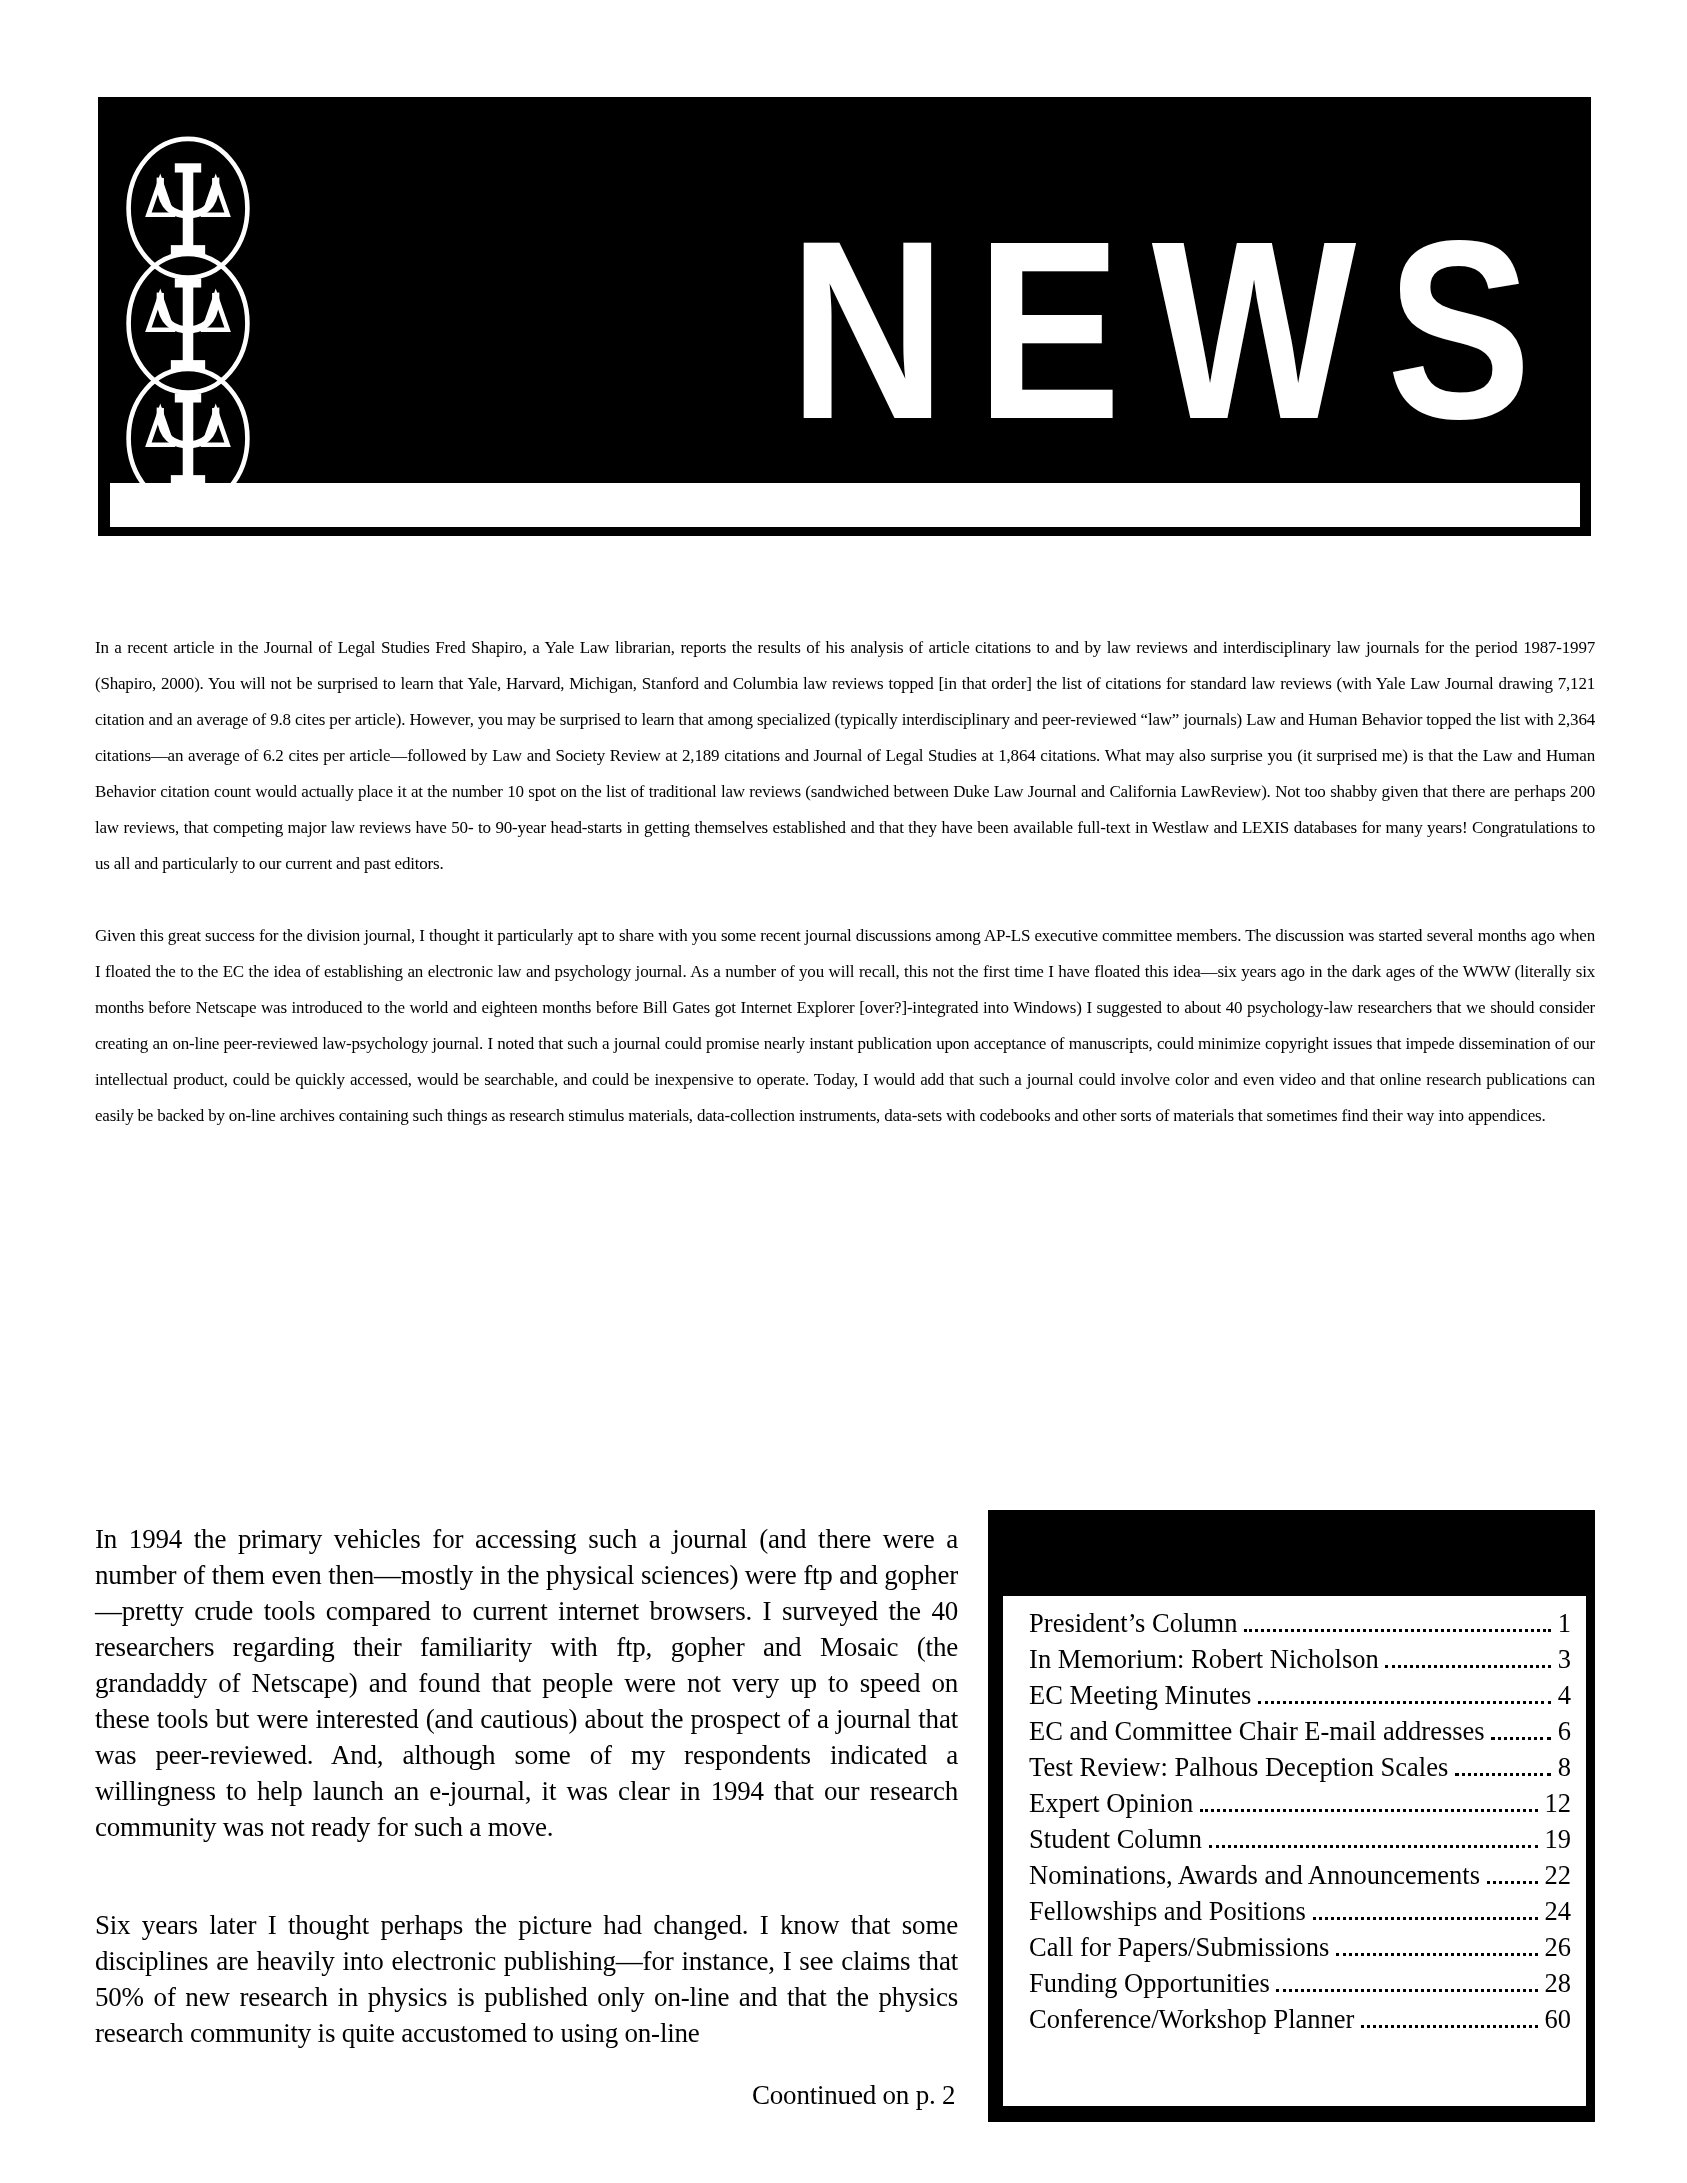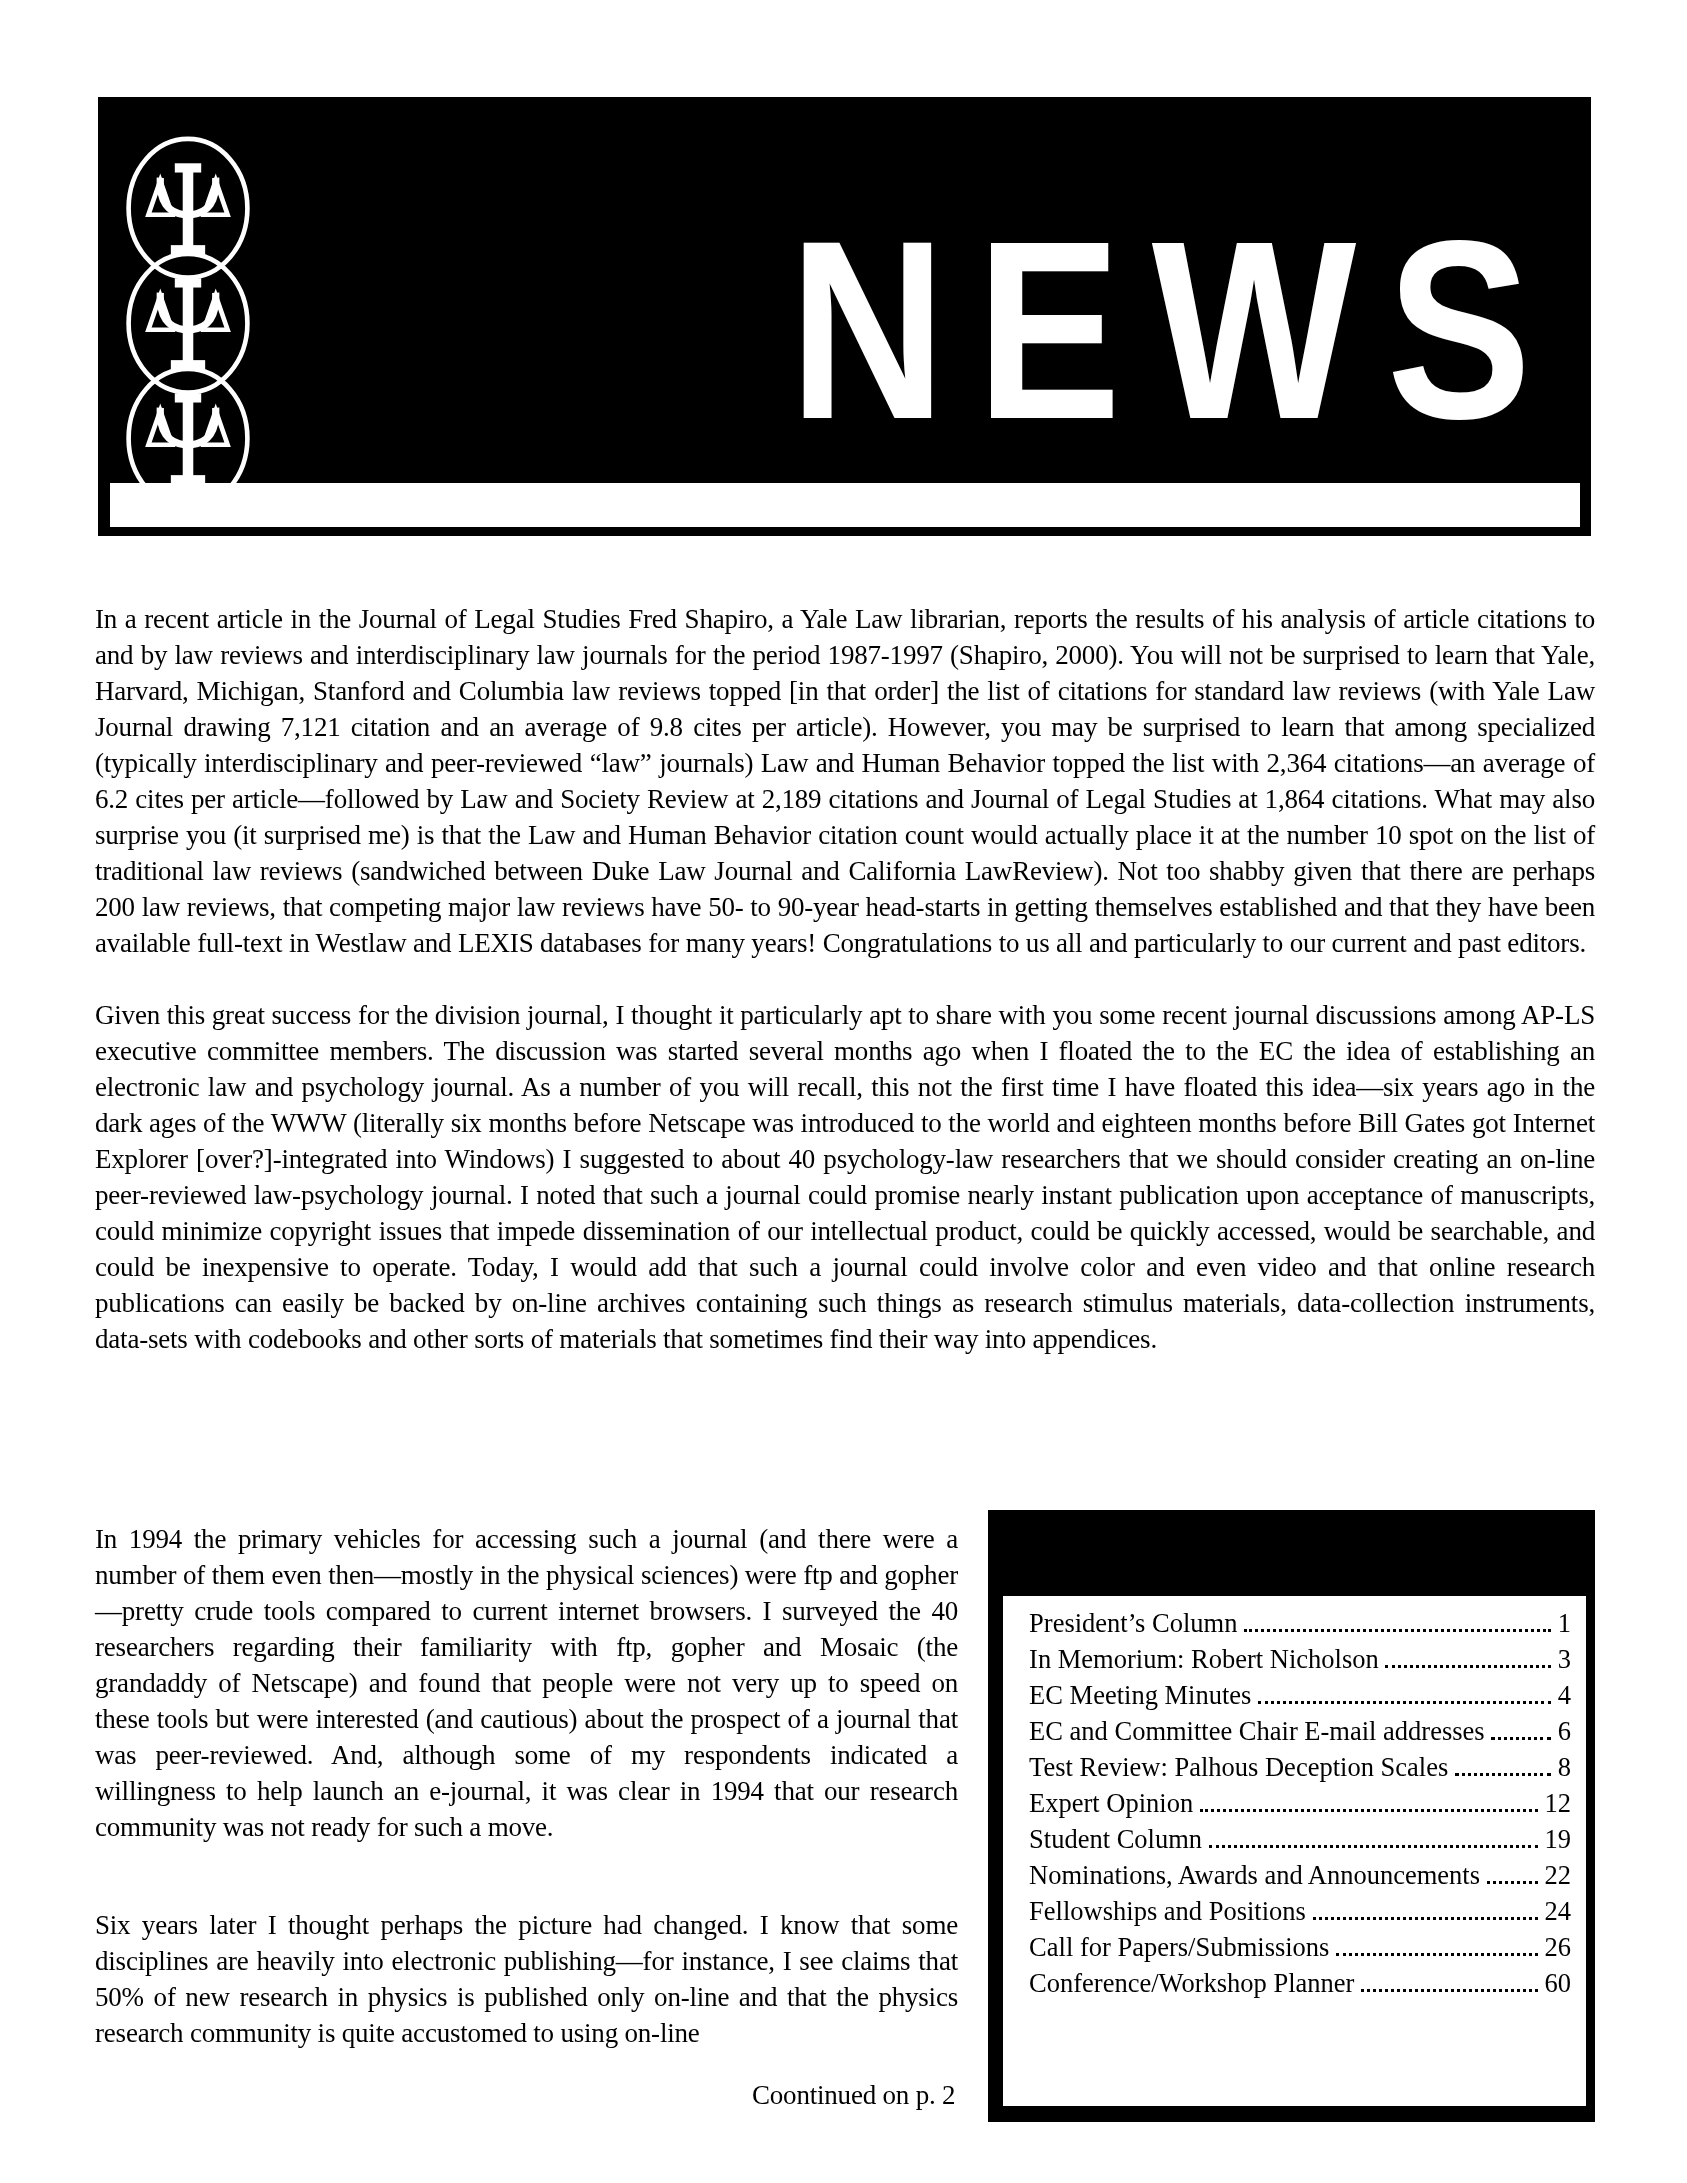--- a/index.html
+++ b/index.html
@@ -29,22 +29,22 @@
   
   .article-title {
     position:absolute; left:95px; top:541px; width:1500px;
     text-align:center; font-weight:bold; font-size:65px; line-height:1.1;
     white-space:nowrap;
   }
   .article-title > span { display:inline-block; transform:scaleX(0.84); transform-origin:50% 50%; }
 
   
   .body-copy {
-    position:absolute; left:95px; top:601px; width:1500px;
-    font-size:27px; line-height:36px; text-align:justify; letter-spacing:-0.2px;
+    position:absolute; left:95px; top:630px; width:1500px;
+    font-size:17px; line-height:36px; text-align:justify; letter-spacing:-0.2px;
   }
   .body-copy p { margin:0 0 36px 0; }
 
   .columns {
     position:absolute; left:95px; top:1510px; width:1500px;
     display:flex; gap:30px; align-items:flex-start;
   }
   .left-col { width:863px; padding-top:10.6px; font-size:27px; line-height:36px; text-align:justify; letter-spacing:-0.2px; }
   .left-col p { margin:0; }
   .left-col p.second { margin-top:62px; }
@@ -164,20 +164,25 @@
             <span class="toc-label">Fellowships and Positions</span>
             <span class="toc-leader"></span>
             <span class="toc-page">24</span>
           </div>
           <div class="toc-row">
             <span class="toc-label">Call for Papers/Submissions</span>
             <span class="toc-leader"></span>
             <span class="toc-page">26</span>
           </div>
           <div class="toc-row">
+            <span class="toc-label">Funding Opportunities</span>
+            <span class="toc-leader"></span>
+            <span class="toc-page">28</span>
+          </div>
+          <div class="toc-row">
             <span class="toc-label">Conference/Workshop Planner</span>
             <span class="toc-leader"></span>
             <span class="toc-page">60</span>
           </div>
         </div>
     </div>
   </div>
 
 </div>
 

